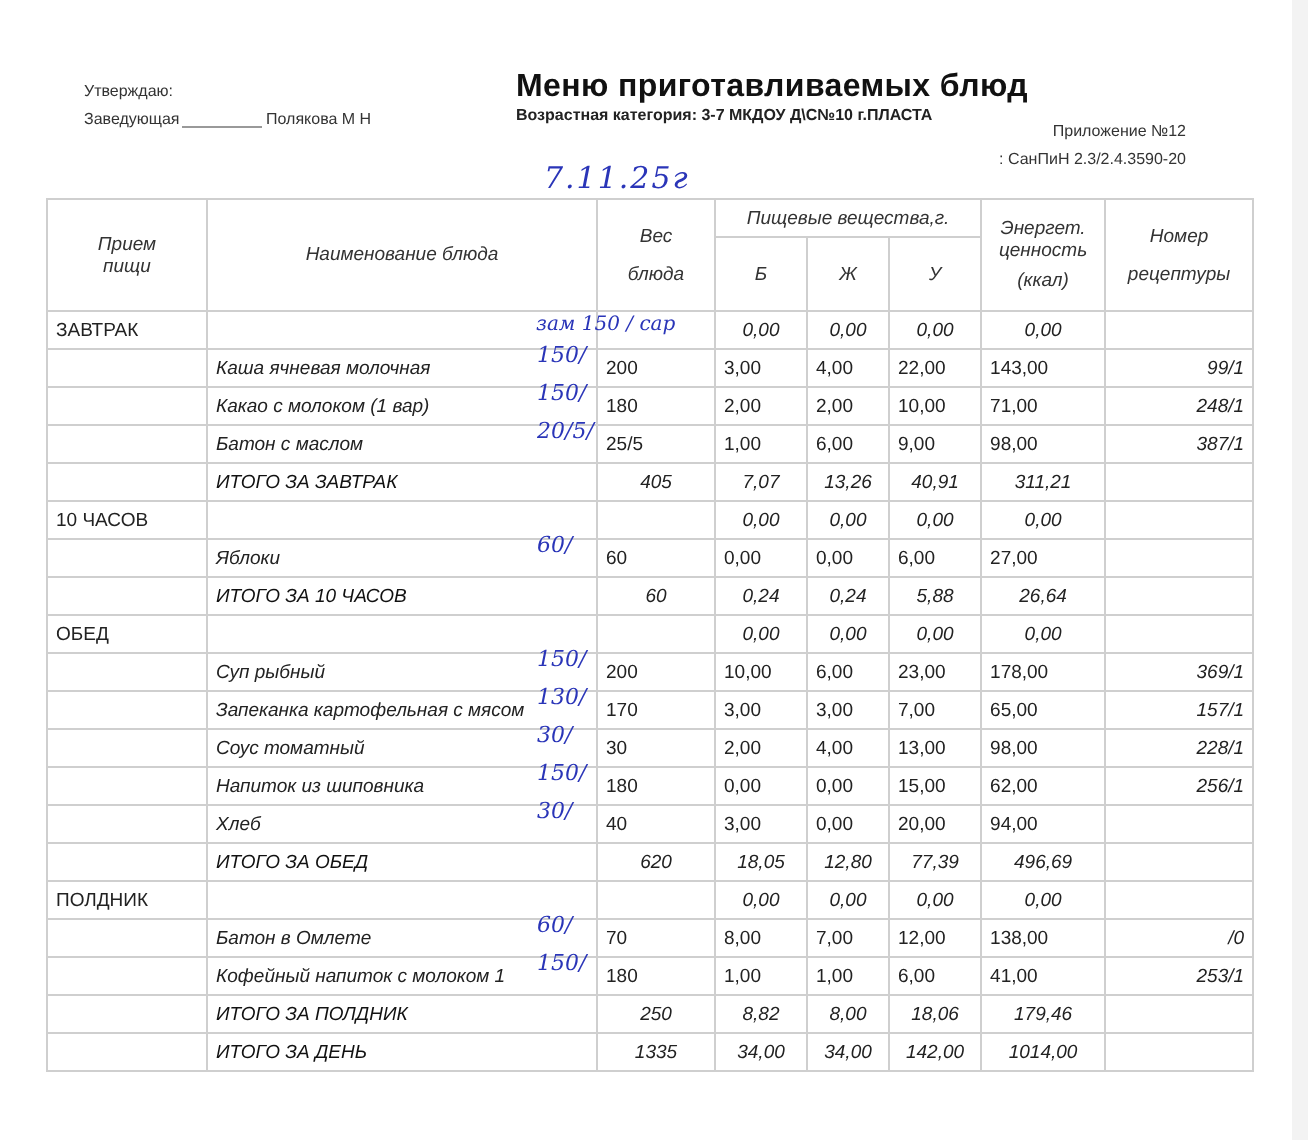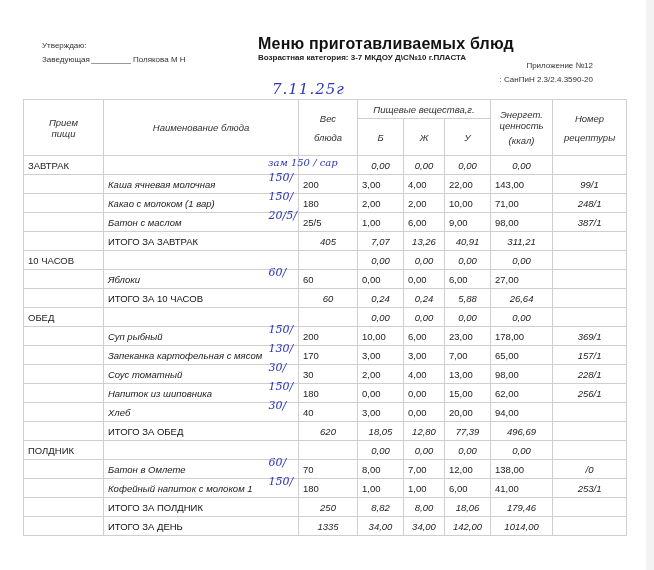--- a/index.html
+++ b/index.html
@@ -24,24 +24,24 @@
     table-layout: fixed; width: 603px;
   }
   table.menu td, table.menu th {
     border: 1px solid #cfcfcf; padding: 0 4px; height: 18px; font-size: 9.5px;
     white-space: nowrap; overflow: hidden; font-weight: normal;
   }
   table.menu th { font-style: italic; color: #333; font-size: 9.5px; text-align: center; }
   .th-tall { height: 56px; }
   .meal { text-align: left; color: #222; }
   .dish { font-style: italic; font-weight: bold; color: #222; }
-  .total-name { font-weight: bold; color: #111; }
+  .total-name { font-weight: bold; color: #111; font-style: italic; }
   .num { text-align: left; font-weight: bold; color: #222; padding-left: 6px; }
   .num-it { font-style: italic; font-weight: bold; color: #222; text-align: center; }
-  .rec { font-style: italic; font-weight: bold; color: #222; text-align: center; padding-left: 12px; }
+  .rec { font-style: italic; font-weight: bold; color: #222; text-align: right; padding-left: 12px; }
   .row-meal td { height: 18px; margin-top: 22px; }
   .hw-note { font-size: 11px; }
 </style>
 </head>
 <body>
 
 <div class="page-edge"></div>
 
 <div class="approve-label">Утверждаю:</div>
 <div class="head-label">Заведующая</div>

